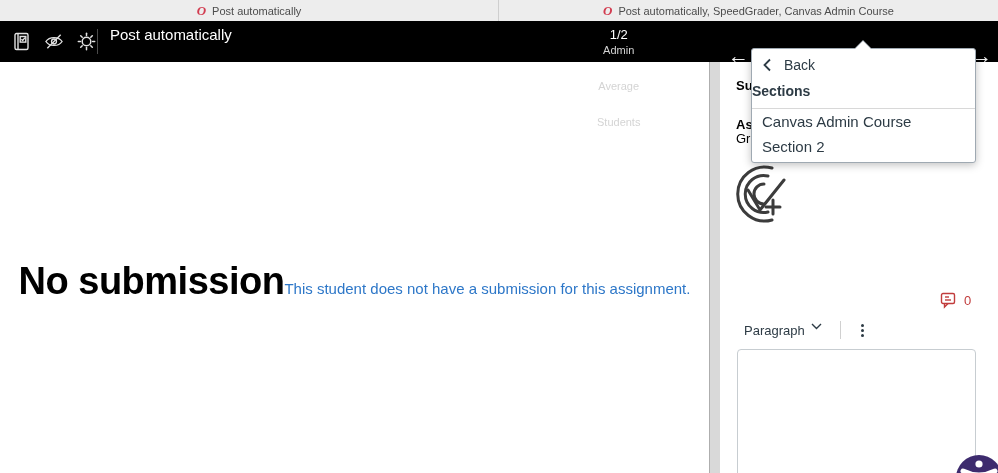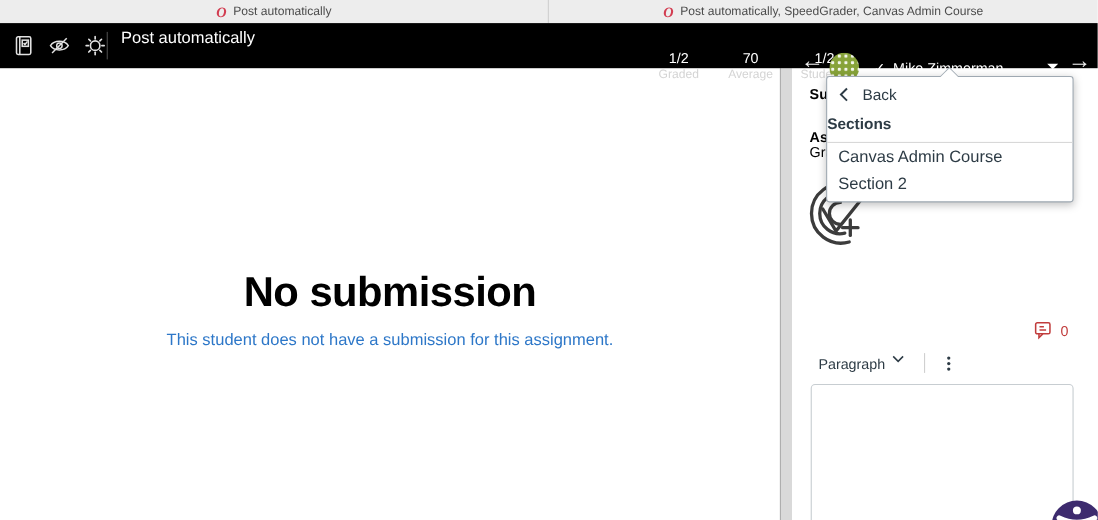--- a/index.html
+++ b/index.html
@@ -23,21 +23,21 @@
   .hdr-icons { position:absolute; left:12px; top:0; height:41px;
                display:flex; align-items:center; gap:12px; }
   .hicon { width:20px; height:20px; display:flex; align-items:center;
            justify-content:center; cursor:pointer; }
   .hdr-divider { position:absolute; left:97px; top:8px; width:1px; height:25px;
                  background:#4a4a4a; }
   .title-block { position:absolute; left:110px; top:5px; }
   .asg-title { font-size:15px; color:#fff; }
   .due-line { font-size:11px; color:#fff; margin-top:3px; }
   .due-line .crs { text-decoration:underline; cursor:pointer; }
-  .stats { position:absolute; left:597px; top:24px; display:flex; gap:25px; }
+  .stats { position:absolute; left:597px; top:6px; display:flex; gap:7px;flex-direction:column; }
   .stat { text-align:center; min-width:40px; }
   .stat .val { font-size:13px; color:#fff; }
   .stat .lbl { font-size:11px; color:#d4d4d4; margin-top:2px; }
   .nav-arrow { position:absolute; top:24px; font-size:21px; color:#efefef;
                cursor:pointer; line-height:1; }
   .avatar { position:absolute; left:754px; top:27px; width:27px; height:27px;
             border-radius:50%; background:#87a339;
             background-image:radial-gradient(circle, rgba(255,255,255,.9) 1.3px, transparent 1.8px);
             background-size:6px 6px; }
   .student-sel { position:absolute; left:794px; top:33px; display:flex;
@@ -45,21 +45,21 @@
                  cursor:pointer; }
   .graded-check { font-size:13px; color:#fff; }
   .caret-down { position:absolute; left:952px; top:37px; width:0; height:0;
                 border-left:5px solid transparent; border-right:5px solid transparent;
                 border-top:5px solid #fff; cursor:pointer; }
   .next-arrow { left:971px; }
   .prev-arrow { left:728px; }
 
   
   .main-left { position:absolute; top:62px; left:0; width:709px; height:411px;
-               background:#fff; display:flex; flex-direction:column;
+               background:#fff; display:flex; flex-direction:row;
                align-items:center; justify-content:center; padding-top:28px; }
   .no-sub-title { font-size:38px; font-weight:bold; color:#000; letter-spacing:-.5px; }
   .no-sub-msg { margin-top:13px; font-size:15px; color:#2d77c8; }
 
   
   .splitter { position:absolute; left:709px; top:62px; width:11px; height:411px;
               background:#d9d9d9; border-left:1px solid #aeaeae; cursor:col-resize; }
   .splitter .dot { width:3px; height:3px; border-radius:50%; background:#8a8a8a;
                    margin:4px auto 0; }
   .splitter .dots { margin-top:212px; }
@@ -82,21 +82,21 @@
                    color:#2d3b45; cursor:pointer; }
   .rce-divider { width:1px; height:18px; background:#d0d0d0; margin:0 16px 0 18px; }
   .kebab { display:flex; flex-direction:column; gap:2px; cursor:pointer;
            padding:2px 4px; }
   .kebab i { width:3px; height:3px; border-radius:50%; background:#2d3b45; }
   .editor-box { position:absolute; left:17px; top:287px; width:239px; height:160px;
                 border:1px solid #c7cdd1; border-radius:4px; background:#fff;
                 cursor:text; }
 
   
-  .dropdown { position:absolute; left:751px; top:69px; width:225px; z-index:20;
+  .dropdown { position:absolute; left:751px; top:48px; width:225px; z-index:20;
               background:#fff; border:1px solid #9fa9b2; border-radius:3px;
               box-shadow:0 2px 8px rgba(0,0,0,.25); padding-bottom:3px; }
   .dropdown::before { content:""; position:absolute; top:-9px; left:102px;
               border-left:9px solid transparent; border-right:9px solid transparent;
               border-bottom:9px solid #9fa9b2; }
   .dropdown::after { content:""; position:absolute; top:-8px; left:103px;
               border-left:8px solid transparent; border-right:8px solid transparent;
               border-bottom:8px solid #fff; }
   .menu-back { display:flex; align-items:center; gap:12px; padding:8px 10px 3px;
                font-size:14px; color:#2d3b45; cursor:pointer; }
@@ -161,21 +161,21 @@
     </div>
     <div class="hdr-divider"></div>
 
     <div class="title-block">
       <div class="asg-title">Post automatically</div>
     </div>
 
     <div class="stats">
       <div class="stat">
         <div class="val">1/2</div>
-        <div class="lbl">Graded</div>
+        <div class="lbl">Admin</div>
       </div>
       <div class="stat">
         <div class="val">70</div>
         <div class="lbl">Average</div>
       </div>
       <div class="stat">
         <div class="val">1/2</div>
         <div class="lbl">Students</div>
       </div>
     </div>

